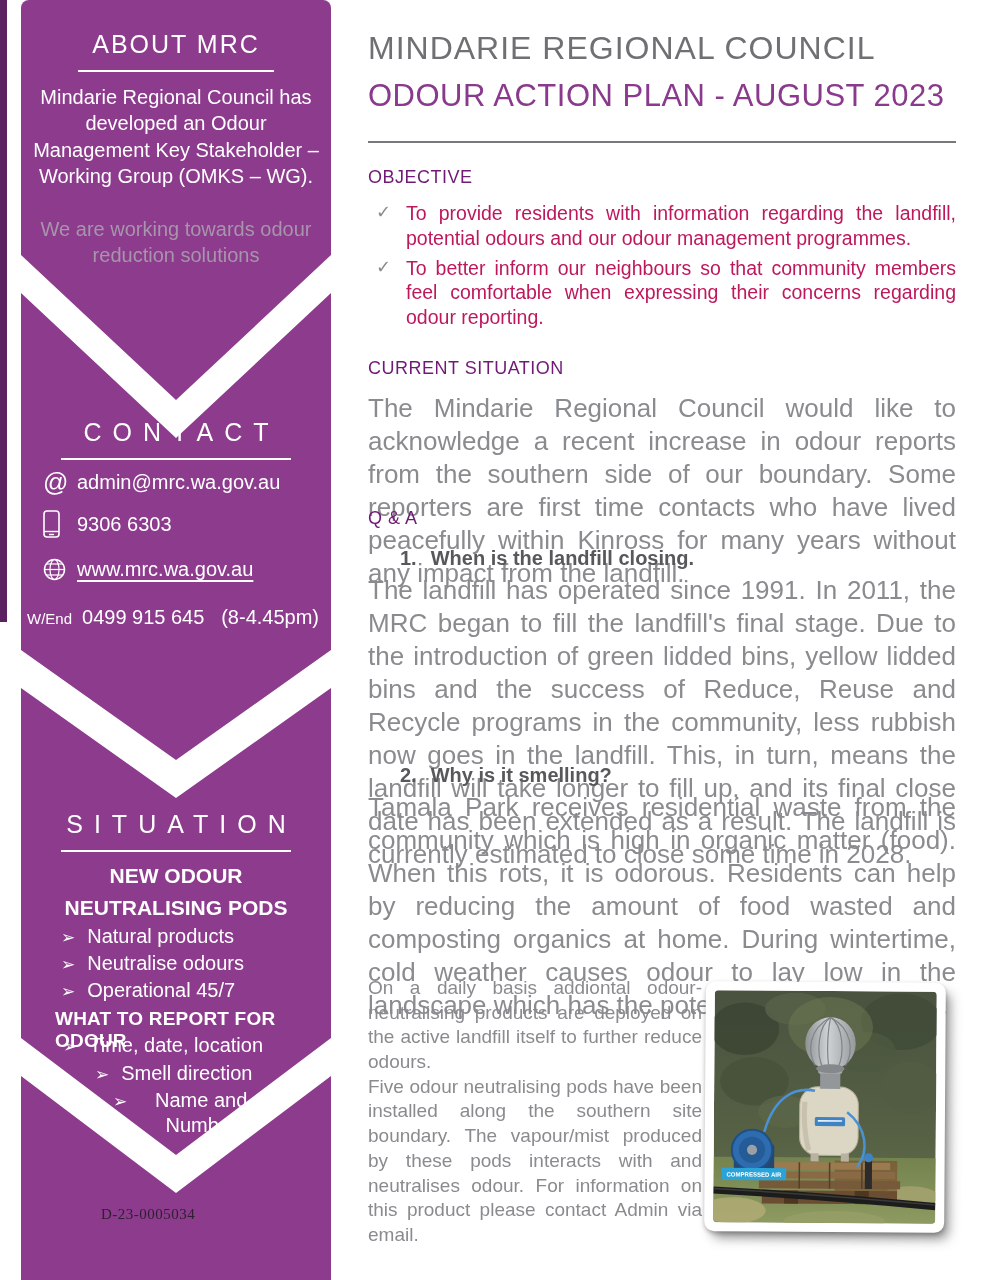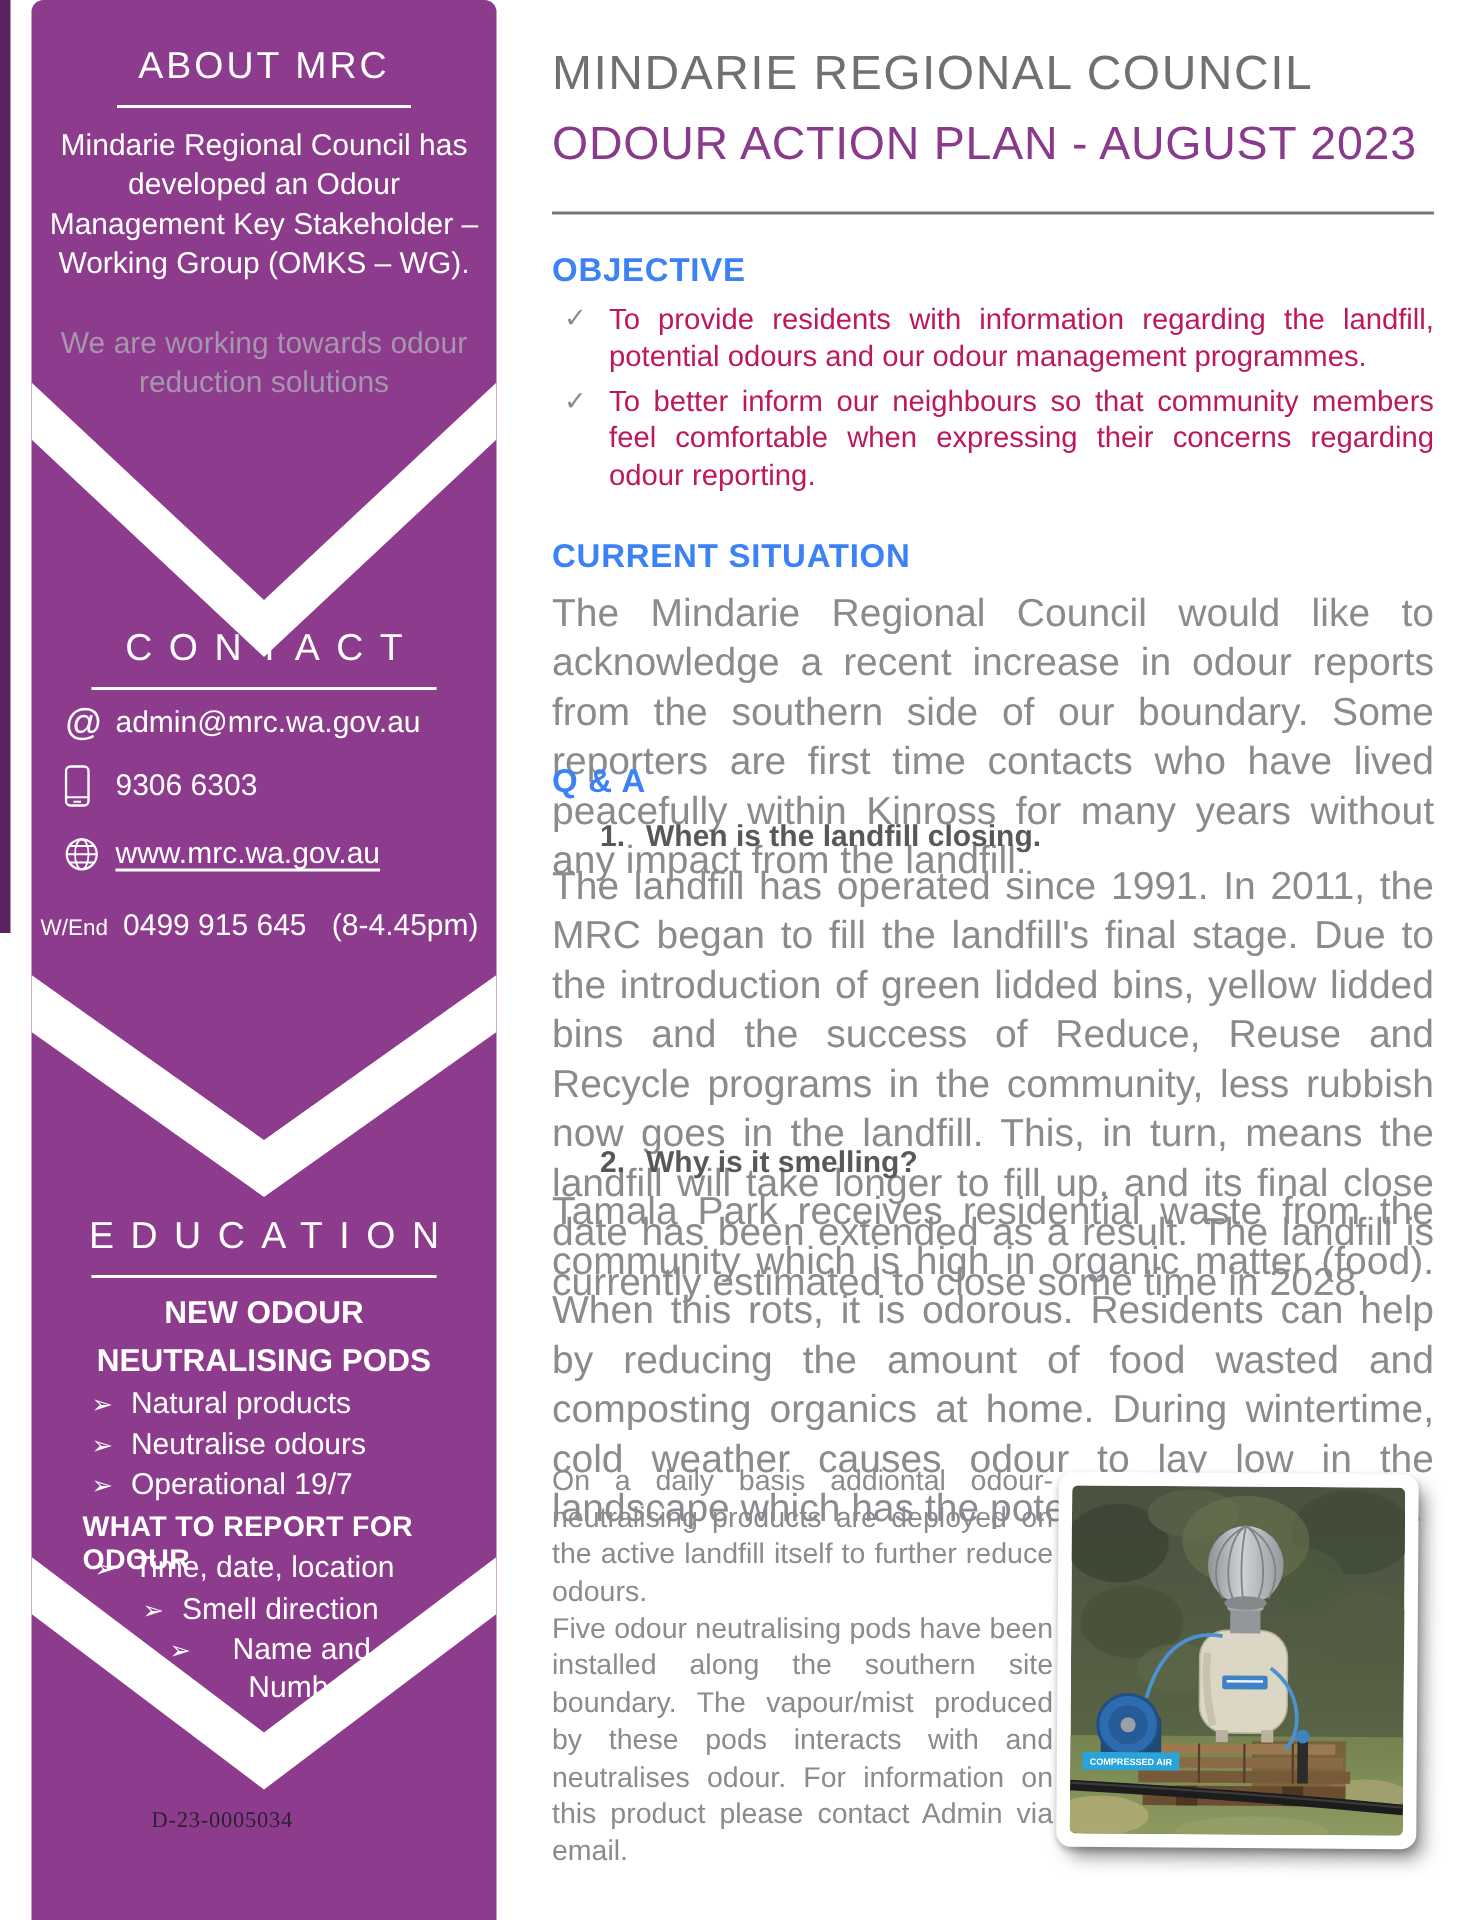--- a/index.html
+++ b/index.html
@@ -35,21 +35,21 @@
   .b-row .arrow{margin-right:12px;font-size:17px;}
   .report-title{font-weight:700;font-size:19px;letter-spacing:.2px;}
   .r3{width:150px;text-align:center;line-height:1.25;}
   .doc-id{font-family:"Liberation Serif",serif;font-size:15px;color:#2e2030;letter-spacing:.5px;}
   
   .main{position:absolute;left:368px;top:0;width:590px;height:1280px;}
   .mn{position:absolute;}
   .title1{font-size:32px;color:#6f7073;letter-spacing:1px;font-weight:400;}
   .title2{font-size:31px;color:#8a3a8c;letter-spacing:.5px;font-weight:400;}
   .rule{width:588px;height:2px;background:#77787b;}
-  .sec-h{font-size:22px;color:#3b82f6;font-weight:700;letter-spacing:.5px;}
+  .sec-h{font-size:18px;color:#701a75;font-weight:400;letter-spacing:.5px;}
   .body-txt{font-size:26px;line-height:1.27;color:#898b8e;text-align:justify;width:588px;}
   .obj-li{display:flex;margin-bottom:5px;}
   .obj-li .check{flex:0 0 30px;padding-left:8px;color:#898b8e;font-size:18px;}
   .obj-li p{margin:0;flex:1;font-size:19.5px;line-height:1.27;color:#be185d;text-align:justify;}
   .q-line{font-size:20px;font-weight:700;color:#57585a;padding-left:32px;}
   .q-line .qnum{margin-right:14px;}
   .do-body{width:334px;font-size:19px;line-height:1.3;color:#898b8e;text-align:justify;}
   .do-body p{margin:0;}
   
   .photo{
@@ -110,36 +110,36 @@
     </span>
     <span class="web-link">www.mrc.wa.gov.au</span>
   </div>
 
   <div class="sb wend" style="top:606px;left:6px;justify-content:flex-end;">
     <span class="wlabel">W/End</span>
     <span class="wphone">0499 915 645</span>
     <span class="whours">(8-4.45pm)</span>
   </div>
 
-  <div class="sb side-h1 ls-wide" style="top:810px;">EDUCATION</div>
+  <div class="sb side-h1 ls-wide" style="top:810px;">SITUATION</div>
   <div class="sb uline" style="top:850px;left:40px;width:230px;"></div>
   <div class="sb edu-sub" style="top:864px;">NEW ODOUR</div>
   <div class="sb edu-sub" style="top:896px;">NEUTRALISING PODS</div>
 
   <div class="sb b-row" style="top:925px;left:40px;">
     <span class="arrow">➢</span>
     <span>Natural products</span>
   </div>
   <div class="sb b-row" style="top:952px;left:40px;">
     <span class="arrow">➢</span>
     <span>Neutralise odours</span>
   </div>
   <div class="sb b-row" style="top:979px;left:40px;">
     <span class="arrow">➢</span>
-    <span>Operational 19/7</span>
+    <span>Operational 45/7</span>
   </div>
 
   <div class="sb report-title" style="top:1008px;left:34px;">WHAT TO REPORT FOR ODOUR</div>
 
   <div class="sb b-row" style="top:1034px;left:42px;">
     <span class="arrow">➢</span>
     <span>Time, date, location</span>
   </div>
   <div class="sb b-row" style="top:1062px;left:74px;">
     <span class="arrow">➢</span>

